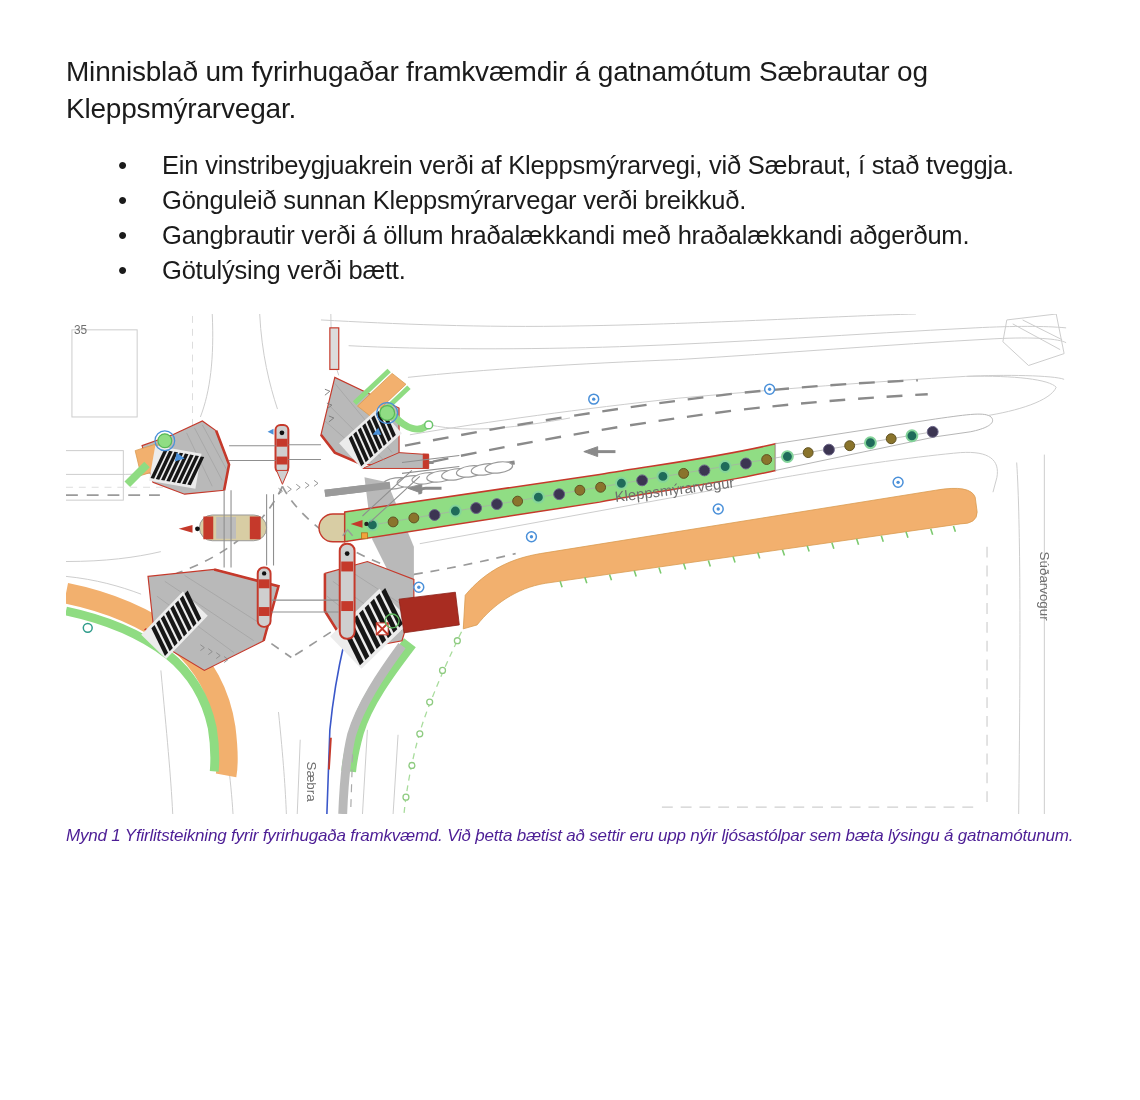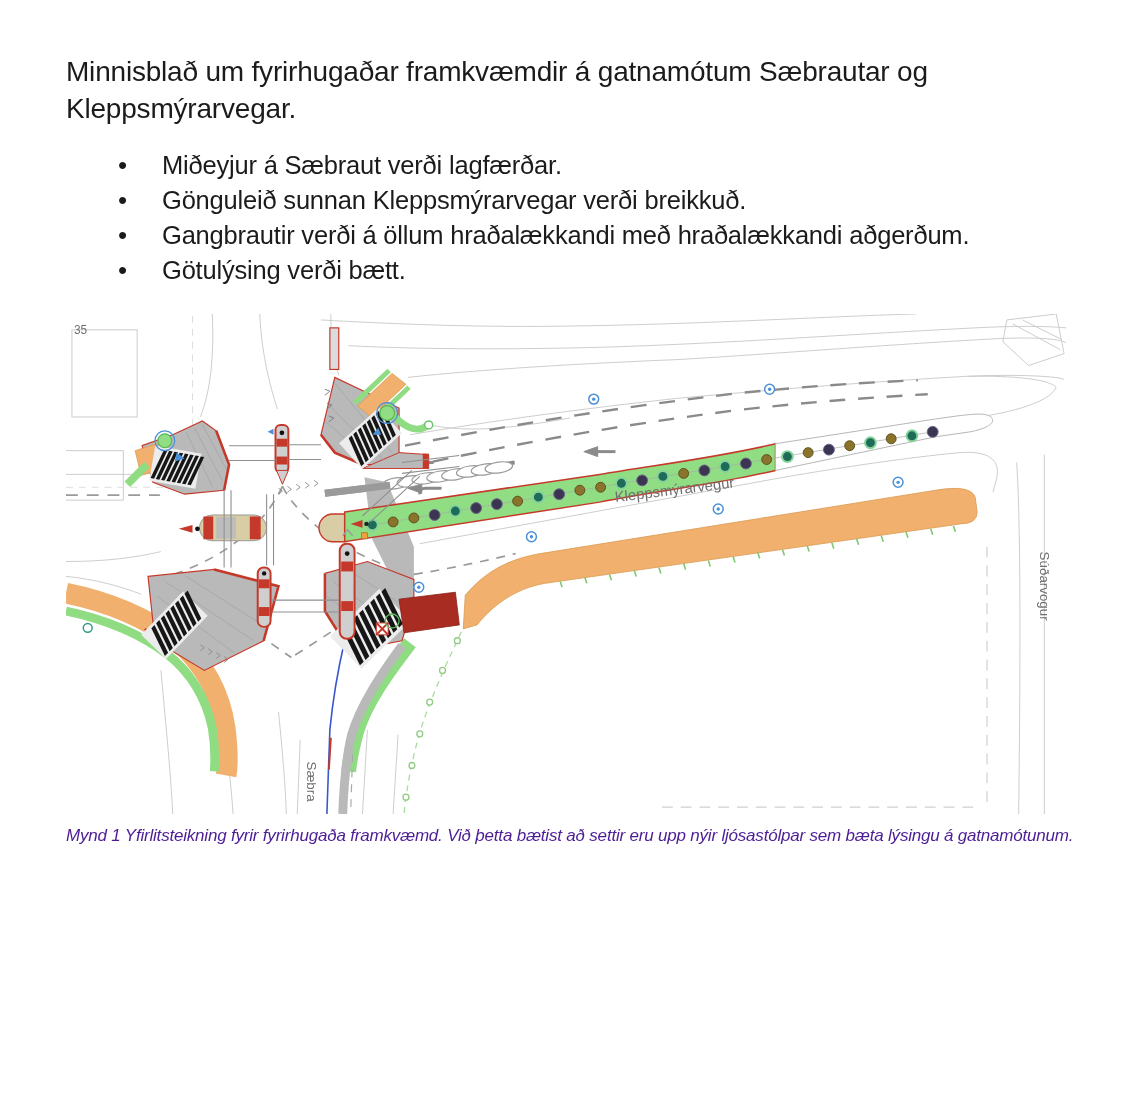--- a/index.html
+++ b/index.html
@@ -21,21 +21,21 @@
 </style>
 </head>
 <body>
 
 <div class="page">
 
   <h1 class="doc-title"><b>Minnisblað um</b><span> fyrirhugaðar framkvæmdir á gatnamótum Sæbrautar og Kleppsmýrarvegar.</span></h1>
 
 
   <ul class="bullets">
-    <li>Miðeyjur á Sæbraut verði lagfærðar.</li>
+    <li>Ein vinstribeygjuakrein verði af Kleppsmýrarvegi, við Sæbraut, í stað tveggja.</li>
     <li>Gönguleið sunnan Kleppsmýrarvegar verði breikkuð.</li>
     <li>Gangbrautir verði á öllum hraðalækkandi með hraðalækkandi aðgerðum.</li>
     <li>Götulýsing verði bætt.</li>
   </ul>
 
   <figure class="map">
     <svg viewBox="0 0 1020 505" preserveAspectRatio="none">
       <defs>
         <g id="zebra-u">
           <rect x="-3" y="-3" width="66" height="38" fill="#ececec"></rect>

